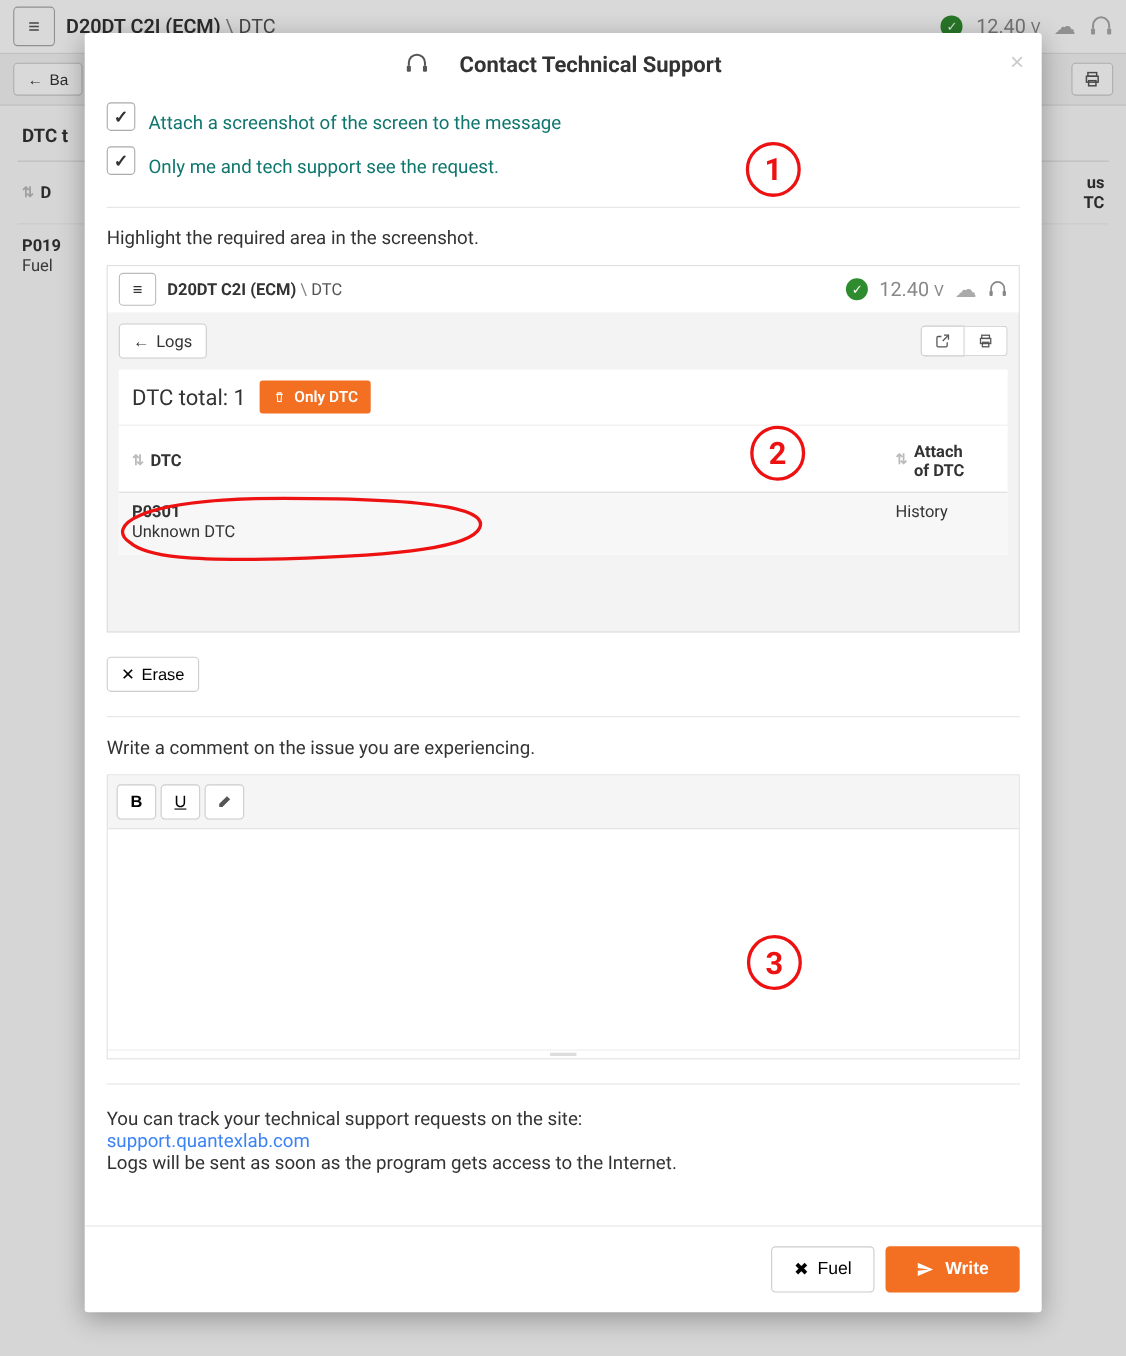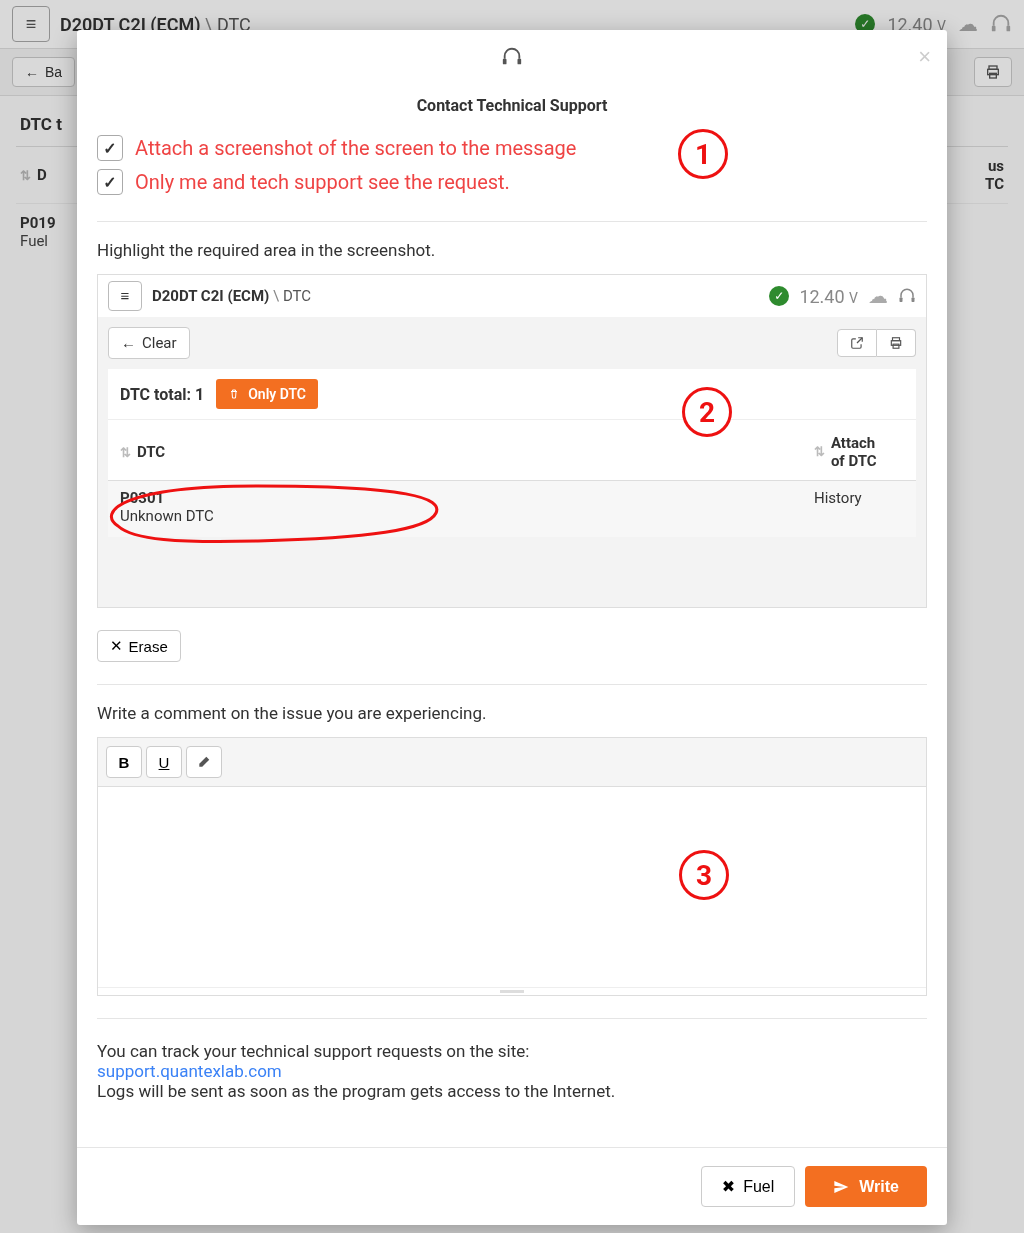--- a/index.html
+++ b/index.html
@@ -29,45 +29,45 @@
   .bg-dtc-hdr .c1 { flex: 1; display: flex; align-items: center; gap: 6px; }
   .bg-dtc-hdr .c2 { width: 90px; text-align: right; line-height: 1.2; }
   .sort-icon { color: #bbb; font-size: 13px; }
   .bg-dtc-row { border-top: 1px solid #eee; padding: 10px 4px; }
   .bg-dtc-row .code { font-weight: 700; }
   .bg-dtc-row .desc { color: #444; }
   
   
   .modal { position: absolute; top: 30px; left: 50%; transform: translateX(-50%); width: 870px; background: #fff; border-radius: 3px; box-shadow: 0 6px 24px rgba(0,0,0,0.3); z-index: 10; }
   .modal-header { display: flex; align-items: center; justify-content: center; padding: 16px 20px; position: relative; }
-  .modal-title { font-size: 16px; font-weight: 700; display: flex; align-items: center; gap: 28px; flex-direction: column; }
+  .modal-title { font-size: 20px; font-weight: 700; display: flex; align-items: center; gap: 28px; }
   .modal-close { position: absolute; right: 16px; top: 14px; font-size: 22px; color: #ccc; background: none; border: none; cursor: pointer; }
   .modal-body { padding: 0 20px 20px; }
   .opt-row { display: flex; align-items: center; gap: 12px; padding: 4px 0; }
   .chk { width: 26px; height: 26px; border: 1px solid #aaa; border-radius: 4px; display: flex; align-items: center; justify-content: center; font-size: 16px; font-weight: 700; color: #333; background: #fff; }
-  .opt-label { font-size: 20px; color: #ef4444; }
+  .opt-label { font-size: 17px; color: #0f766e; margin-top: 12px; }
   hr.sep-line { border: none; border-top: 1px solid #e5e5e5; margin: 22px 0 18px; }
   .section-text { font-size: 17px; color: #333; margin-bottom: 14px; }
   
   
   .shot { border: 1px solid #ddd; background: #f3f3f3; position: relative; margin-bottom: 22px; }
   .shot-top { background: #fff; display: flex; align-items: center; padding: 6px 10px; gap: 10px; }
   .shot .mini-btn { width: 34px; height: 30px; border: 1px solid #bbb; border-radius: 4px; background: #fff; display: flex; align-items: center; justify-content: center; }
   .shot-breadcrumb { font-size: 15px; font-weight: 700; }
   .shot-breadcrumb .leaf { font-weight: 400; color: #555; }
   .shot-status { margin-left: auto; display: flex; align-items: center; gap: 10px; color: #888; }
   .shot-bar { display: flex; align-items: center; padding: 10px; gap: 8px; }
   .btn-white { border: 1px solid #ccc; background: #fff; border-radius: 4px; padding: 6px 12px; display: inline-flex; align-items: center; gap: 6px; font-size: 15px; }
   .btn-group { display: flex; }
   .btn-group .btn-white { border-radius: 0; }
   .btn-group .btn-white:first-child { border-radius: 4px 0 0 4px; }
   .btn-group .btn-white:last-child { border-radius: 0 4px 4px 0; border-left: none; }
   .shot-card { background: #fff; margin: 0 10px; }
   .shot-card-head { display: flex; align-items: center; padding: 10px 12px; gap: 12px; }
-  .shot-card-head .t { font-weight: 700; font-size: 16px; }
+  .shot-card-head .t { font-weight: 400; font-size: 20px; }
   .btn-orange { background: #f36f21; color: #fff; border: none; border-radius: 3px; padding: 7px 12px; display: inline-flex; align-items: center; gap: 8px; font-size: 14px; font-weight: 600; }
   .shot-table-hdr { display: flex; padding: 14px 12px 10px; border-top: 1px solid #eee; }
   .shot-table-hdr .c1 { flex: 1; display: flex; align-items: center; gap: 6px; font-weight: 700; }
   .shot-table-hdr .c2 { width: 90px; text-align: left; font-weight: 700; line-height: 1.2; display: flex; align-items: center; gap: 6px; }
   .shot-row { display: flex; padding: 8px 12px 12px; border-top: 1px solid #ddd; background: #f7f7f7; }
   .shot-row .col-l { flex: 1; }
   .shot-row .col-r { width: 90px; }
   .shot-row .code { font-weight: 700; }
   .shot-spacer { height: 70px; }
   
@@ -195,21 +195,21 @@
           <span>
             <svg width="18" height="18" viewBox="0 0 24 24" fill="none" stroke="#888" stroke-width="2">
                 <path d="M4 14v-3a8 8 0 0 1 16 0v3"></path>
                 <rect x="2" y="14" width="4" height="6" rx="1" fill="#888" stroke="none"></rect>
                 <rect x="18" y="14" width="4" height="6" rx="1" fill="#888" stroke="none"></rect>
               </svg>
           </span>
         </div>
       </div>
       <div class="shot-bar">
-        <div class="btn-white">← <span>Clear</span></div>
+        <div class="btn-white">← <span>Logs</span></div>
         <div class="spacer"></div>
         <div class="btn-group">
           <div class="btn-white">
             <svg width="14" height="14" viewBox="0 0 24 24" fill="none" stroke="#555" stroke-width="2">
                 <path d="M14 3h7v7"></path>
                 <path d="M21 3l-9 9"></path>
                 <path d="M19 14v5a2 2 0 0 1-2 2H5a2 2 0 0 1-2-2V7a2 2 0 0 1 2-2h5"></path>
               </svg>
           </div>
           <div class="btn-white">

